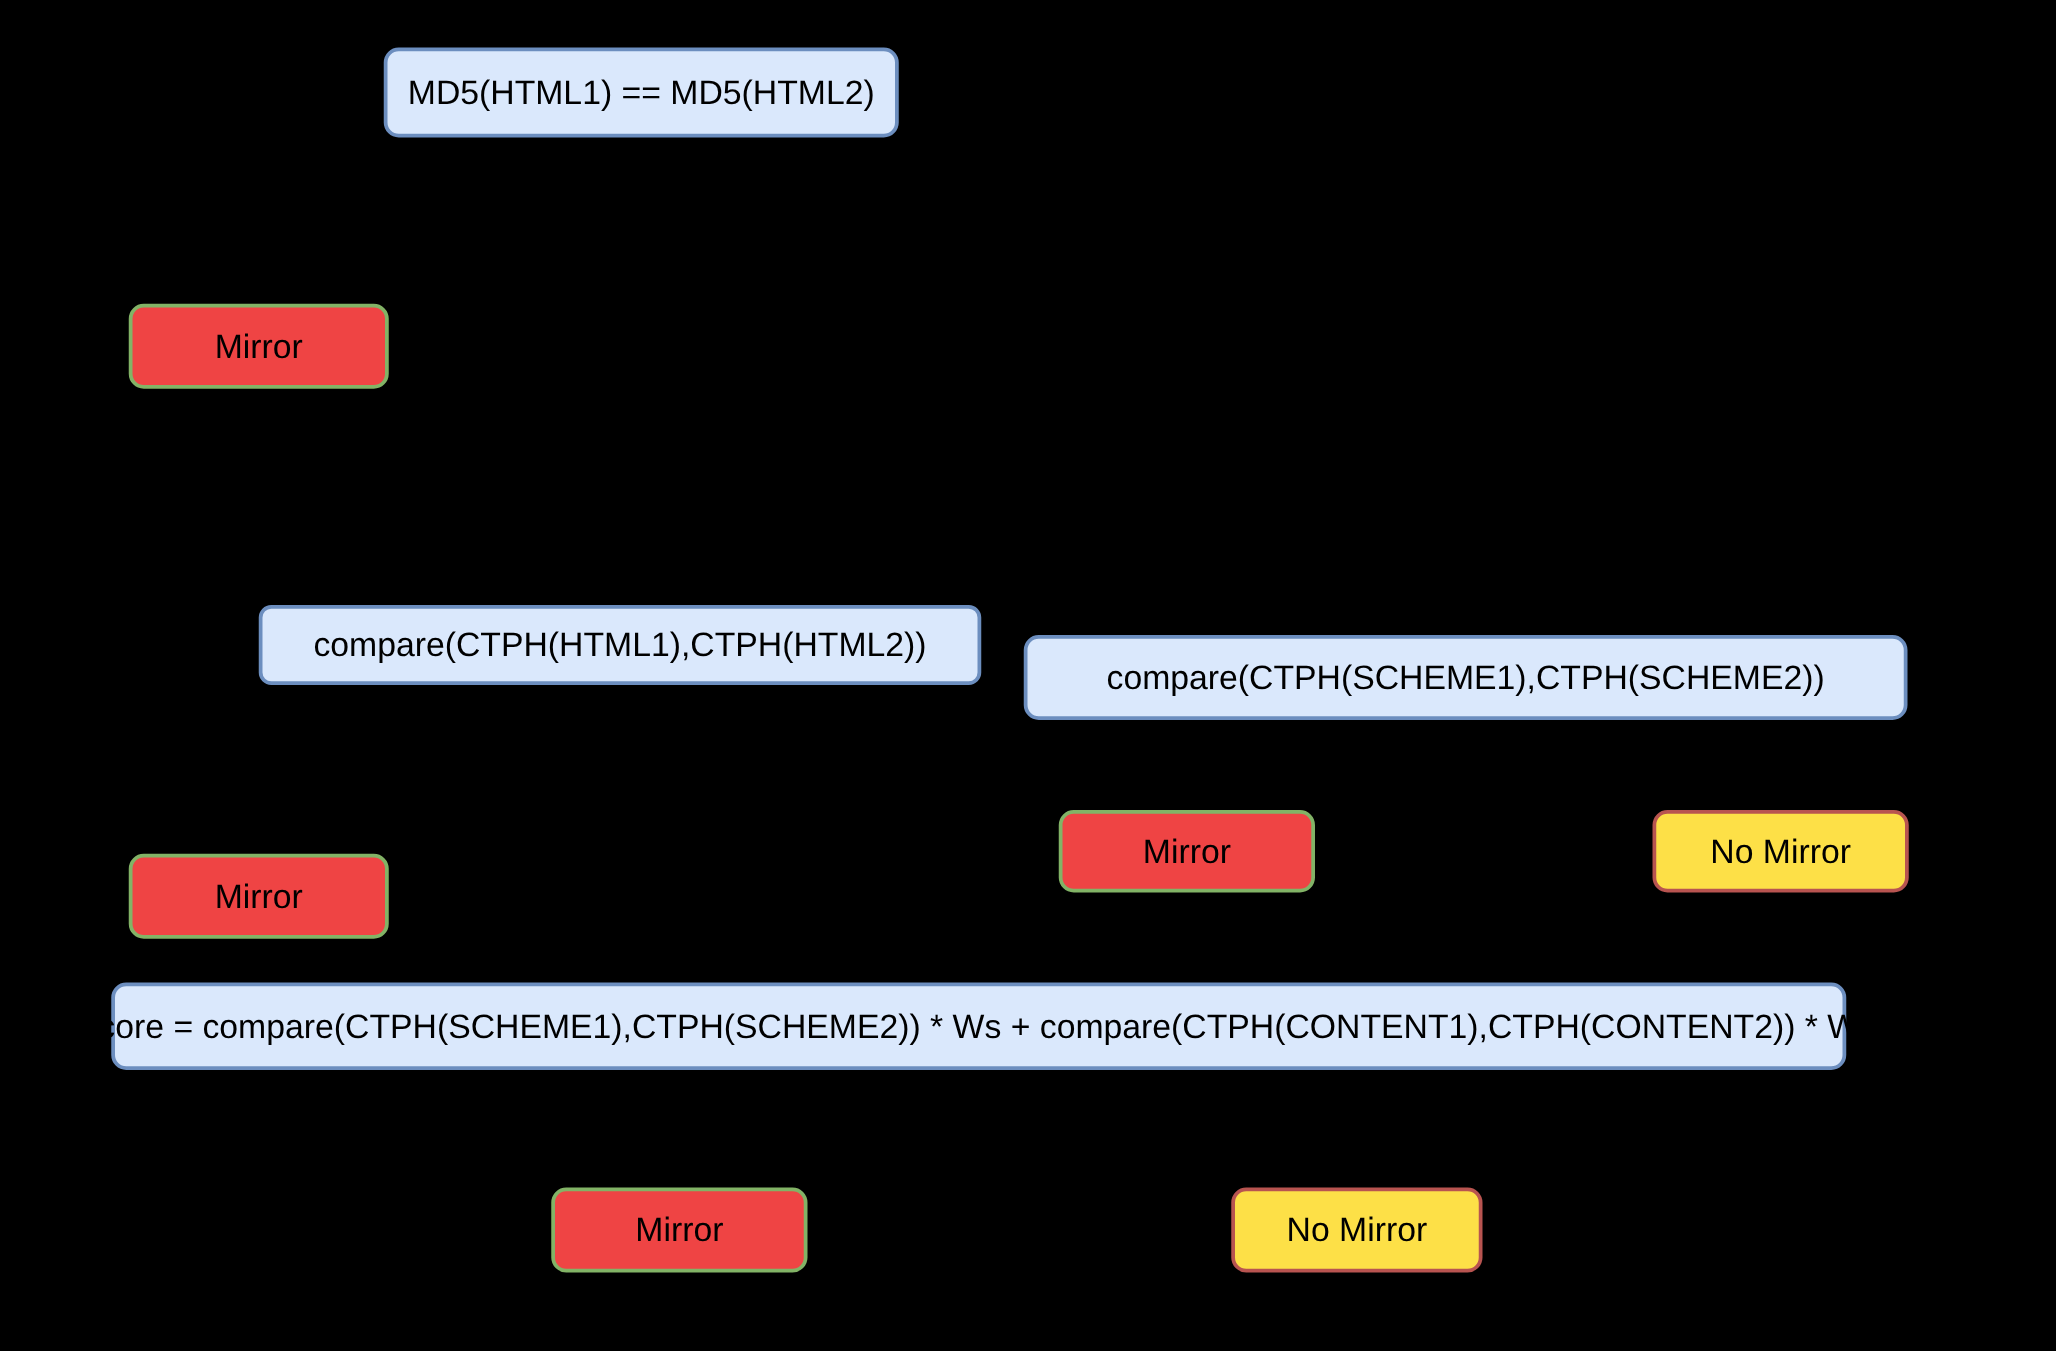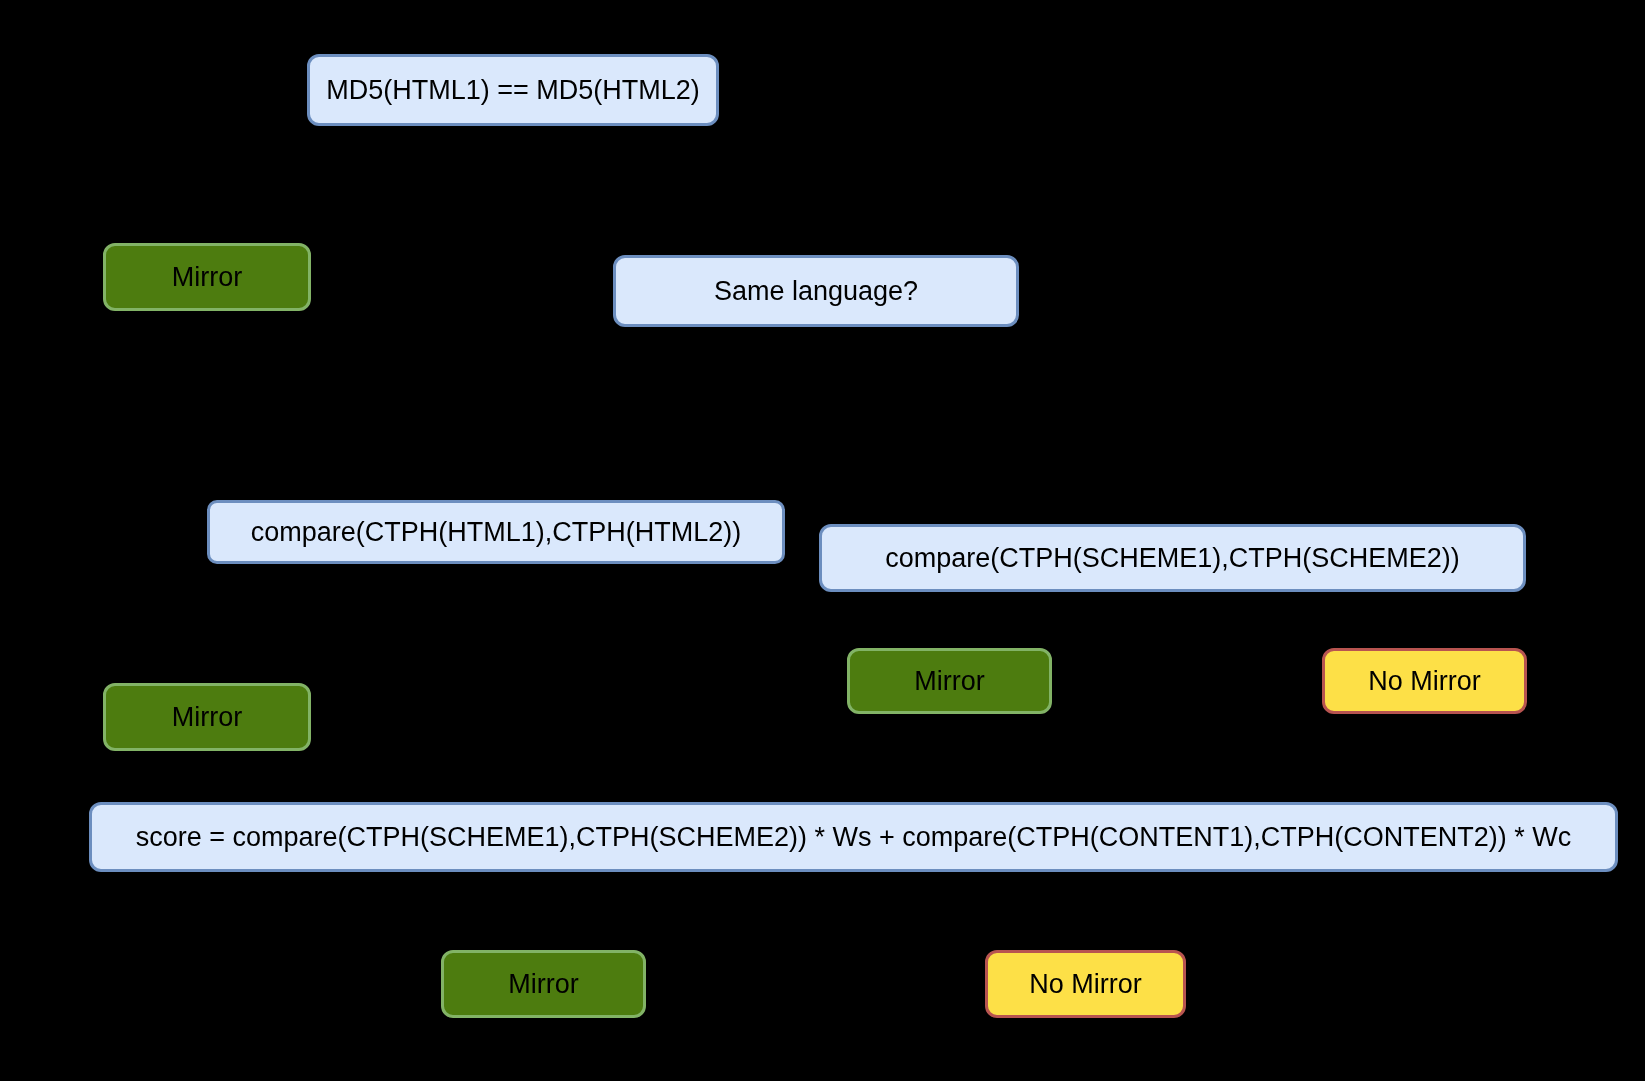--- a/index.html
+++ b/index.html
@@ -28,24 +28,23 @@
     font-size: 27px;
     line-height: 1.2;
     color: #000000;
     padding: 0 10px;
     white-space: nowrap;
     box-shadow: 3px 3px 3px rgba(0,0,0,0.35);
   }
   .node.process {
     background: #dae8fc;
     border-color: #6c8ebf;
-    margin-top: 16px;
   }
   .node.mirror {
-    background: #4d7c0f;
+    background: #ef4444;
     border-color: #82b366;
   }
   .node.nomirror {
     background: #fde047;
     border-color: #b85450;
     justify-content: center;
   }
   .node .label {
     pointer-events: none;
   }
@@ -87,39 +86,36 @@
     <div class="edge" style="left: 542.5px; top: 907.7px; width: 2px; height: 42.3px;"></div>
     <div class="edge" style="left: 852.5px; top: 856px; width: 2px; height: 51.7px;"></div>
     <div class="edge" style="left: 853.5px; top: 906.7px; width: 232px; height: 2px;"></div>
     <div class="edge" style="left: 1084.5px; top: 907.7px; width: 2px; height: 42.3px;"></div>
     <div class="node process" style="left: 307px; top: 38px; width: 412px; height: 72px;">
       <span class="label">MD5(HTML1) == MD5(HTML2)</span>
     </div>
     <div class="node mirror" style="left: 103px; top: 243px; width: 208px; height: 68px;">
       <span class="label">Mirror</span>
     </div>
-    <div class="node process" style="left: 613px; top: 239px; width: 406px; height: 72px;">
-      <span class="label">Same language?</span>
-    </div>
     <div class="node process" style="left: 207px; top: 484px; width: 578px; height: 64px; border-radius: 10px;">
       <span class="label">compare(CTPH(HTML1),CTPH(HTML2))</span>
     </div>
     <div class="node process" style="left: 819px; top: 508px; width: 707px; height: 68px;">
       <span class="label">compare(CTPH(SCHEME1),CTPH(SCHEME2))</span>
     </div>
     <div class="node mirror" style="left: 103px; top: 683px; width: 208px; height: 68px;">
       <span class="label">Mirror</span>
     </div>
     <div class="node mirror" style="left: 847px; top: 648px; width: 205px; height: 66px;">
       <span class="label">Mirror</span>
     </div>
     <div class="node nomirror" style="left: 1322px; top: 648px; width: 205px; height: 66px;">
       <span class="label">No Mirror</span>
     </div>
-    <div class="node process" style="left: 89px; top: 786px; width: 1529px; height: 70px;">
+    <div class="node process" style="left: 89px; top: 786px; width: 1388px; height: 70px;">
       <span class="label">score = compare(CTPH(SCHEME1),CTPH(SCHEME2)) * Ws + compare(CTPH(CONTENT1),CTPH(CONTENT2)) * Wc</span>
     </div>
     <div class="node mirror" style="left: 441px; top: 950px; width: 205px; height: 68px;">
       <span class="label">Mirror</span>
     </div>
     <div class="node nomirror" style="left: 985px; top: 950px; width: 201px; height: 68px;">
       <span class="label">No Mirror</span>
     </div>
   </div>
 

